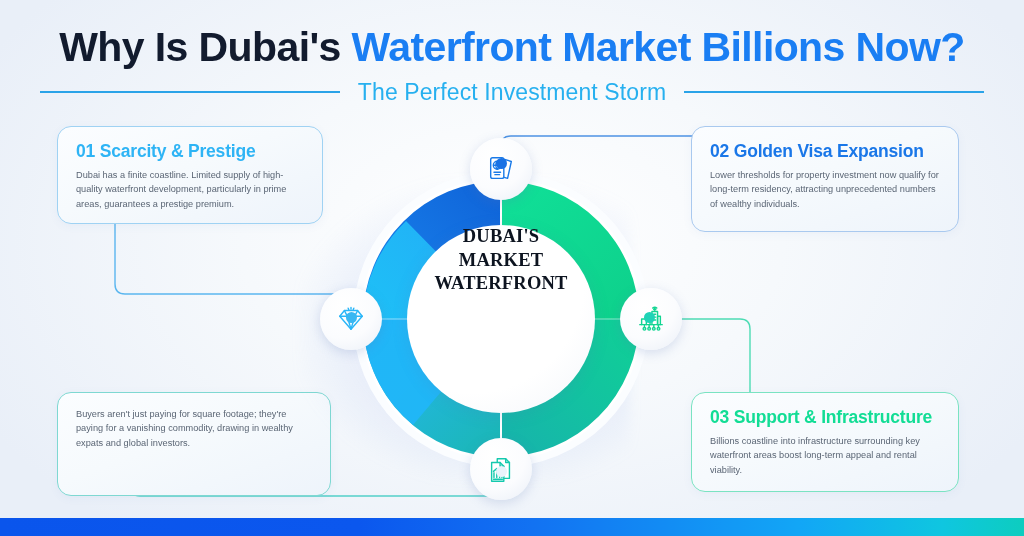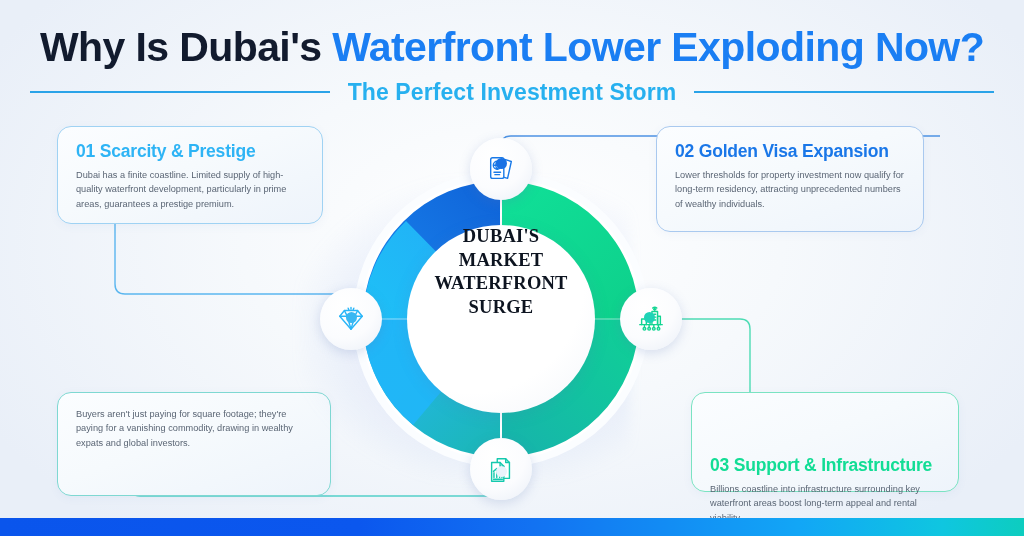--- a/index.html
+++ b/index.html
@@ -23,48 +23,48 @@
   .title .blue { color:#1a7ef3; }
 
   .subrow {
     position:absolute; top:79px; left:0; width:1024px; height:26px;
     display:flex; align-items:center; justify-content:center; gap:18px;
   }
   .subline { height:2px; background:#2aa3e8; }
   .subline.l { width:300px; }
   .subline.r { width:300px; }
   .subtitle {
-    color:#27b0ef; font-size:23px; font-weight:700; white-space:nowrap; letter-spacing:.1px;
+    color:#27b0ef; font-size:23px; font-weight:400; white-space:nowrap; letter-spacing:.1px;
   }
 
   
   .bottombar {
     position:absolute; left:0; bottom:0; width:1024px; height:18px;
     background:linear-gradient(90deg,#0a55ec 0%, #0b57ee 35%, #1272f2 52%, #12a6f6 78%, #0fc6e0 92%, #0dcdbf 100%);
   }
 
   
   .card {
     position:absolute; border-radius:14px; border:1px solid #9fd2f3;
     background:linear-gradient(160deg,#fbfdff 0%, #f6fafd 45%, #eef4fb 100%);
     padding:14px 18px 12px 18px;
     box-shadow:0 2px 10px rgba(80,120,180,.06);
   }
   .card h3 { font-size:17.5px; font-weight:bold; margin-bottom:6px; letter-spacing:-.2px; }
   .card p  { font-size:9.2px; line-height:1.55; color:#5a6574; letter-spacing:.01px; }
 
   #card-tl { left:57px;  top:126px; width:266px; height:98px; }
-  #card-tr { left:656px; top:126px; width:268px; height:106px; border-color:#a9c9ef; }
+  #card-tr { left:691px; top:126px; width:268px; height:106px; border-color:#a9c9ef; }
   #card-bl { left:57px;  top:392px; width:274px; height:104px; border-color:#7ed8d2; }
   #card-br { left:691px; top:392px; width:268px; height:100px; border-color:#7ae3c2; }
 
   #card-tl h3 { color:#2eb4f5; }
   #card-tr h3 { color:#1a77e8; }
   #card-bl h3 { color:#14c4bd; }
-  #card-br h3 { color:#12dd95;margin-top:48px; }
+  #card-br h3 { color:#12dd95; }
 
   
   .conn { position:absolute; left:0; top:0; width:1024px; height:536px; pointer-events:none; }
 
   
   .wheel-wrap { position:absolute; left:326px; top:144px; width:350px; height:350px; }
   .shadow-blob {
     position:absolute; left:-26px; top:36px; width:330px; height:300px;
     background:radial-gradient(ellipse at 60% 50%, rgba(120,150,230,.30) 0%, rgba(150,175,235,.12) 55%, rgba(255,255,255,0) 75%);
     filter:blur(6px);
@@ -94,21 +94,21 @@
   #bub-right { left:294px; top:144px; }
   #bub-bot   { left:144px; top:294px; }
 
   .dot { position:absolute; width:11px; height:11px; border-radius:50%; }
 </style>
 </head>
 <body>
 
 <div class="header">
   <div class="title">
-    <span class="dark">Why Is Dubai's </span><span class="blue">Waterfront Lower Exploding Now?</span>
+    <span class="dark">Why Is Dubai's </span><span class="blue">Waterfront Market Billions Now?</span>
   </div>
   <div class="subrow">
     <span class="subline l"></span>
     <span class="subtitle">The Perfect Investment Storm</span>
     <span class="subline r"></span>
   </div>
 </div>
 
 <svg class="conn" viewBox="0 0 1024 536">
 
@@ -191,21 +191,20 @@
     <line x1="212" y1="150" x2="288" y2="150" stroke="#ffffff" stroke-width="1.5" opacity=".35"></line>
 
     <circle cx="150" cy="150" r="70" fill="url(#innerShade)"></circle>
   </svg>
 
   <div class="hub">
     <div class="hub-text">
       <div>DUBAI'S</div>
       <div>MARKET</div>
       <div>WATERFRONT</div>
-      <div>SURGE</div>
     </div>
   </div>
 
   <div class="bubble" id="bub-top">
     <svg viewBox="0 0 32 32">
       <g fill="none" stroke="#1a7ae8" stroke-width="1.5" stroke-linejoin="round">
         <path d="M17 5 L27 8 L23 26 L13 23 Z" fill="#ffffff"></path>
         <rect x="5" y="4" width="14" height="22" rx="2" fill="#ffffff"></rect>
         <circle cx="12" cy="12" r="4.2"></circle>
         <path d="M7.8 12 H16.2 M12 7.8 c2 2.4 2 6 0 8.4 c-2-2.4-2-6 0-8.4"></path>

